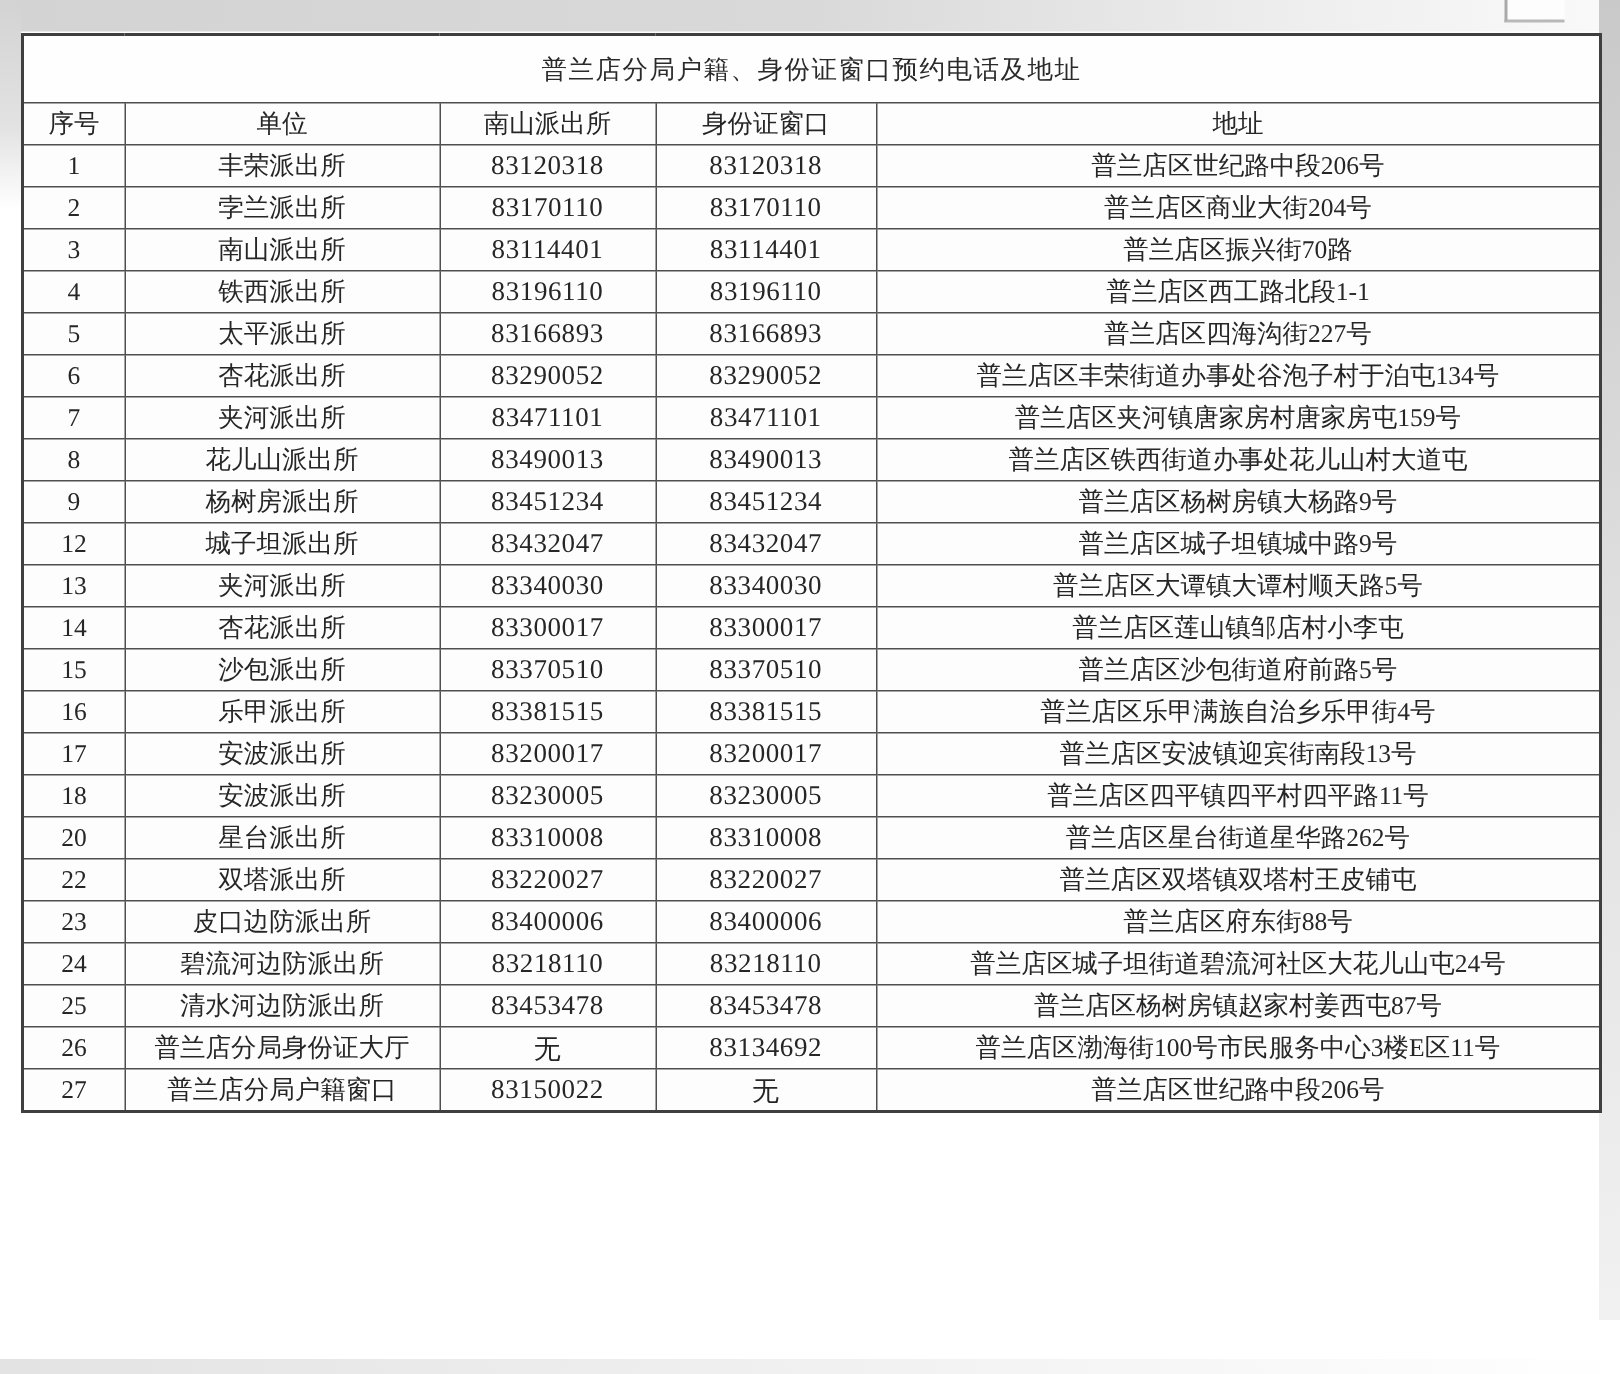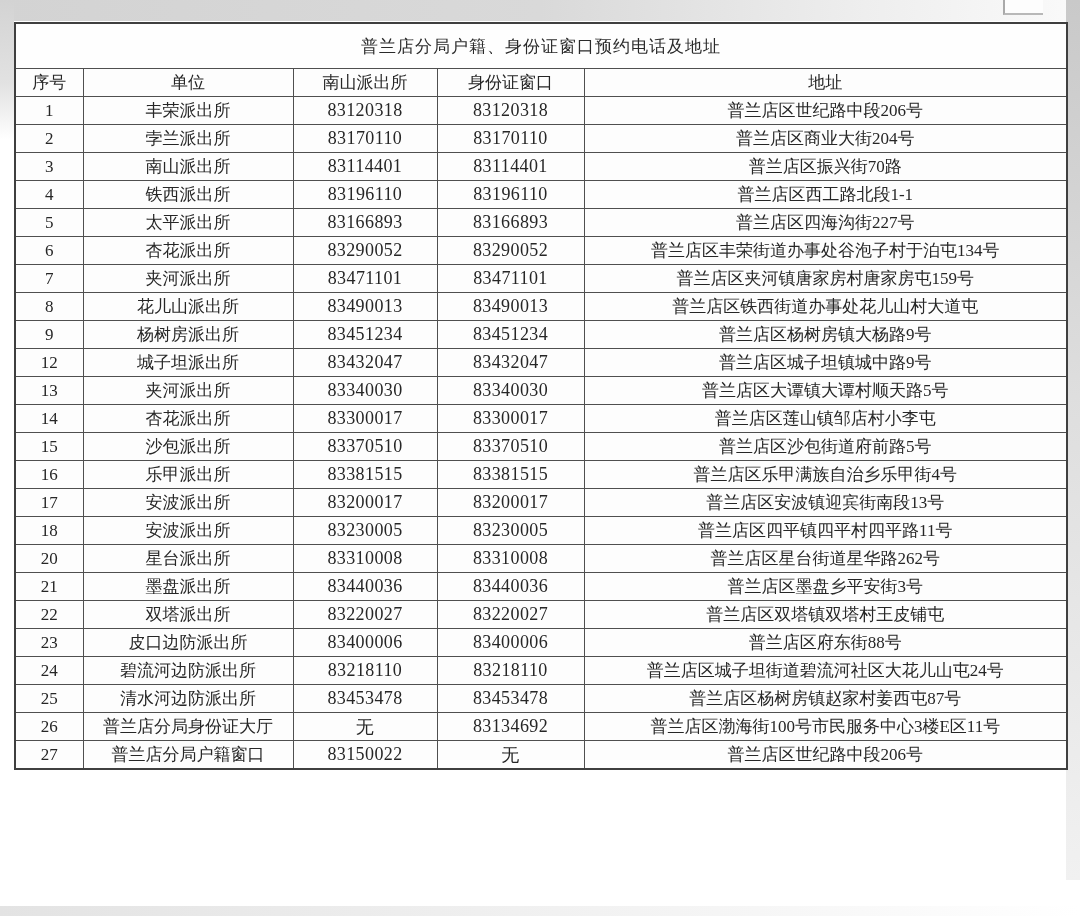--- a/index.html
+++ b/index.html
@@ -232,27 +232,20 @@
           <td class="addr">普兰店区四平镇四平村四平路11号</td>
         </tr>
         <tr>
           <td class="no">20</td>
           <td class="unit">星台派出所</td>
           <td class="phone">83310008</td>
           <td class="phone">83310008</td>
           <td class="addr">普兰店区星台街道星华路262号</td>
         </tr>
         <tr>
-          <td class="no">21</td>
-          <td class="unit">墨盘派出所</td>
-          <td class="phone">83440036</td>
-          <td class="phone">83440036</td>
-          <td class="addr">普兰店区墨盘乡平安街3号</td>
-        </tr>
-        <tr>
           <td class="no">22</td>
           <td class="unit">双塔派出所</td>
           <td class="phone">83220027</td>
           <td class="phone">83220027</td>
           <td class="addr">普兰店区双塔镇双塔村王皮铺屯</td>
         </tr>
         <tr>
           <td class="no">23</td>
           <td class="unit">皮口边防派出所</td>
           <td class="phone">83400006</td>

